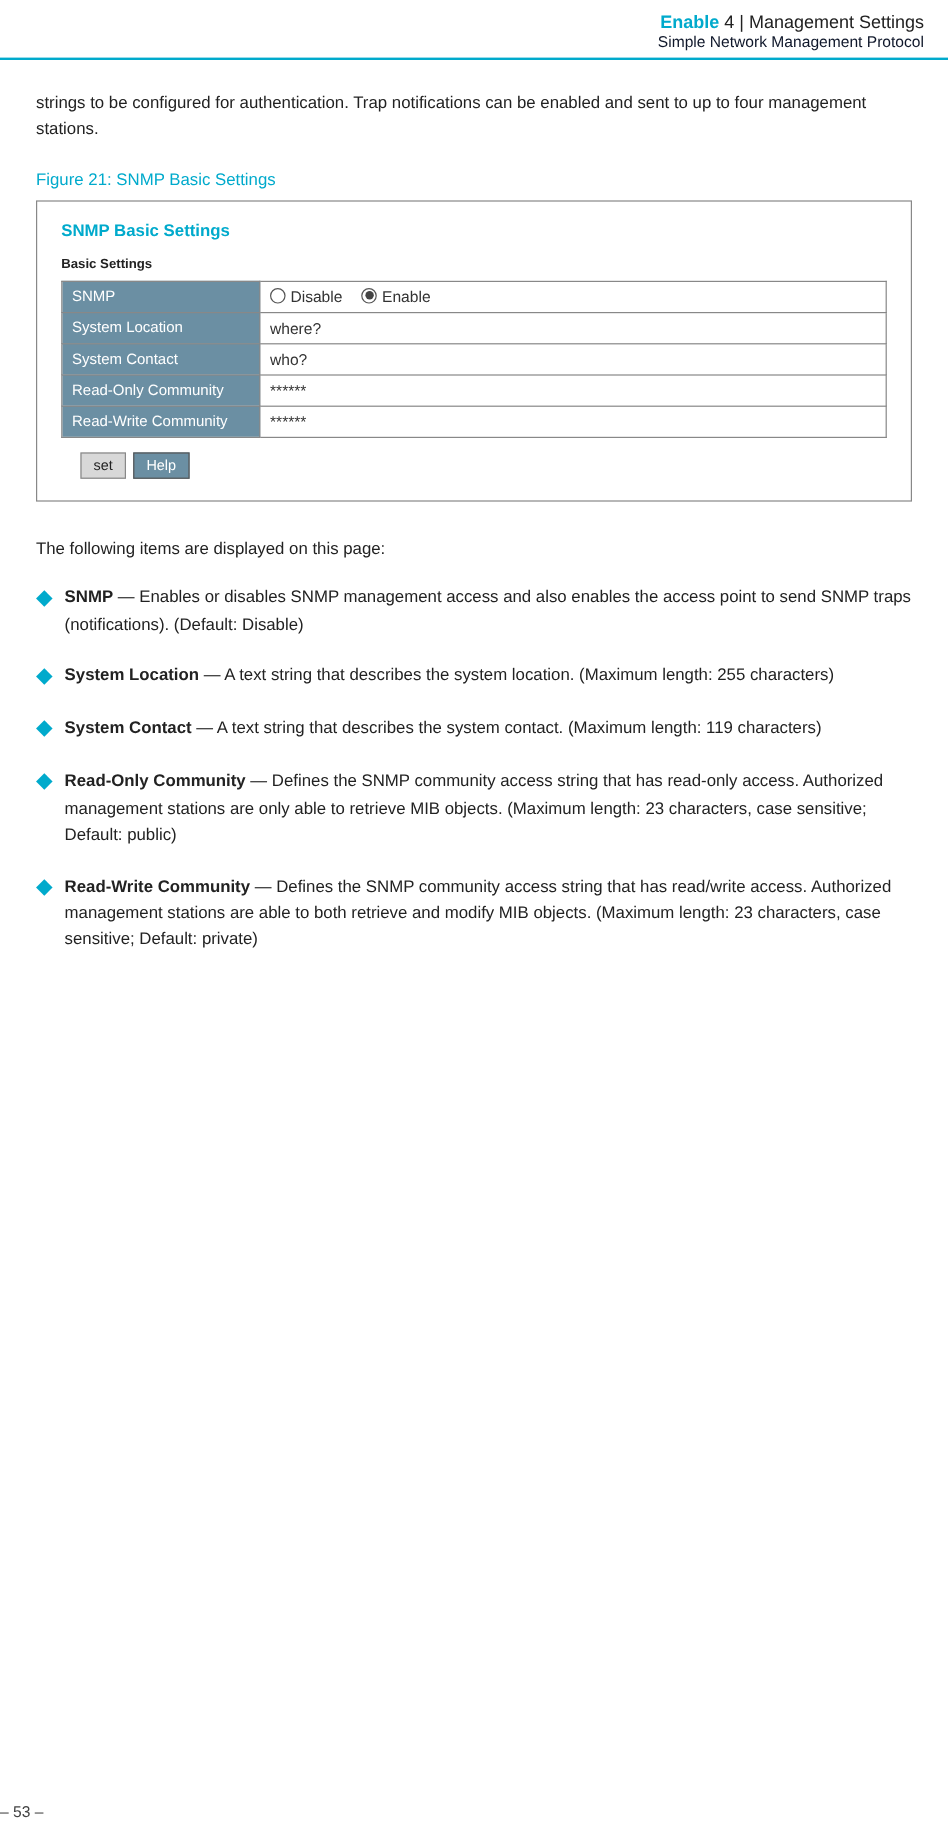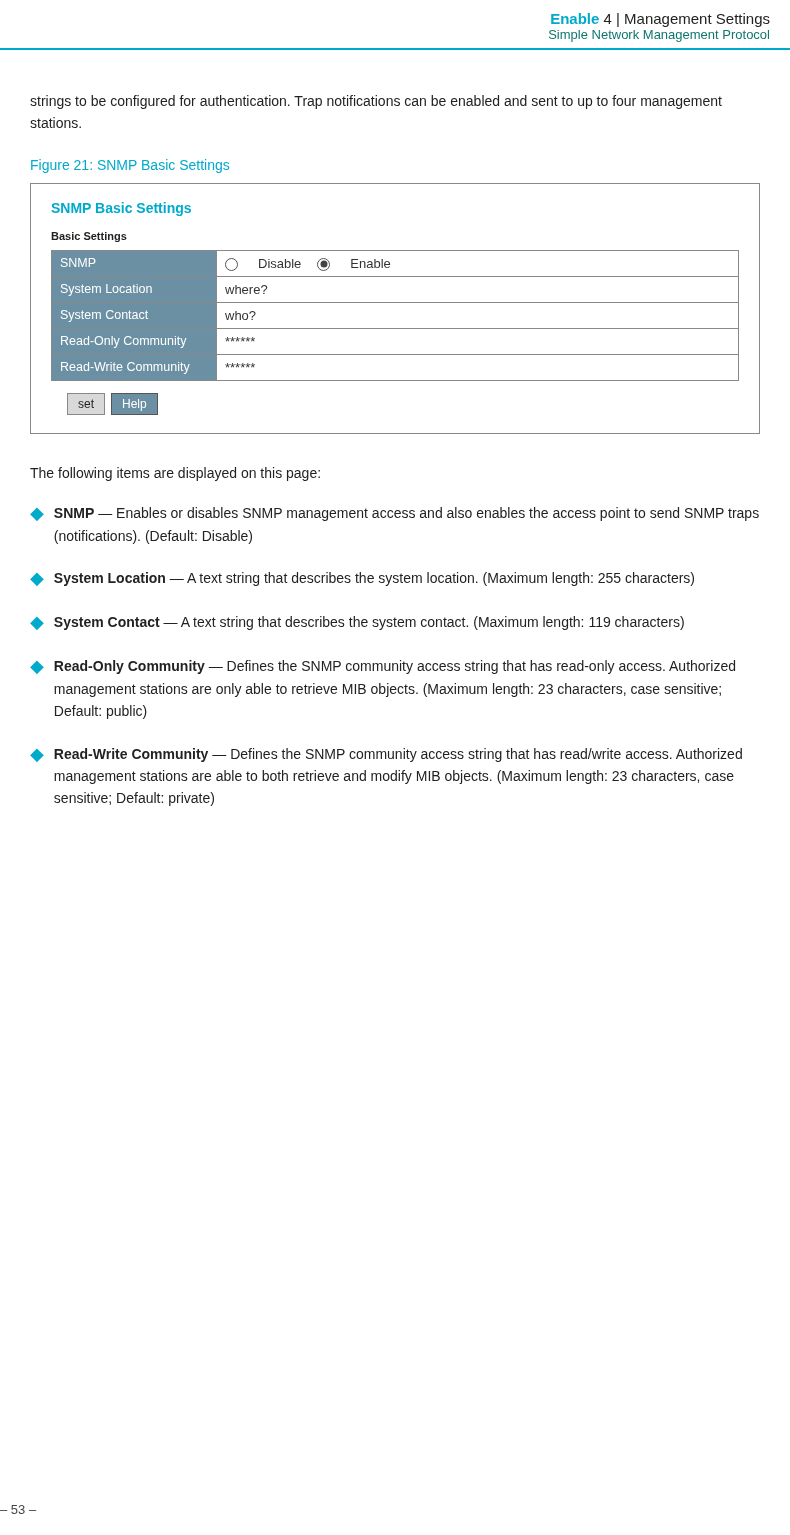--- a/index.html
+++ b/index.html
@@ -23,27 +23,26 @@
     .page-header .chapter-line {
       font-size: 15px;
       color: #222;
     }
     .page-header .chapter-line .chapter-word {
       color: #00aacc;
       font-weight: bold;
     }
     .page-header .subtitle-line {
       font-size: 13px;
-      color: #0f766e;
+      color: #0f172a;
     }
 
     
     .content {
       padding: 24px 30px 60px 30px;
-      margin-top: 16px;
     }
 
     .intro-text {
       font-size: 14px;
       line-height: 1.6;
       margin-bottom: 22px;
     }
 
     
     .figure-label {
@@ -96,22 +95,22 @@
       color: #333;
     }
 
     .radio-group {
       display: flex;
       align-items: center;
       gap: 16px;
     }
     .radio-option {
       display: flex;
-      align-items: flex-end;
-      gap: 20px;
+      align-items: flex-start;
+      gap: 4px;
       font-size: 13px;
       color: #333;
     }
     .radio-circle {
       width: 13px;
       height: 13px;
       border-radius: 50%;
       border: 1.5px solid #555;
       display: inline-block;
       background: #fff;

